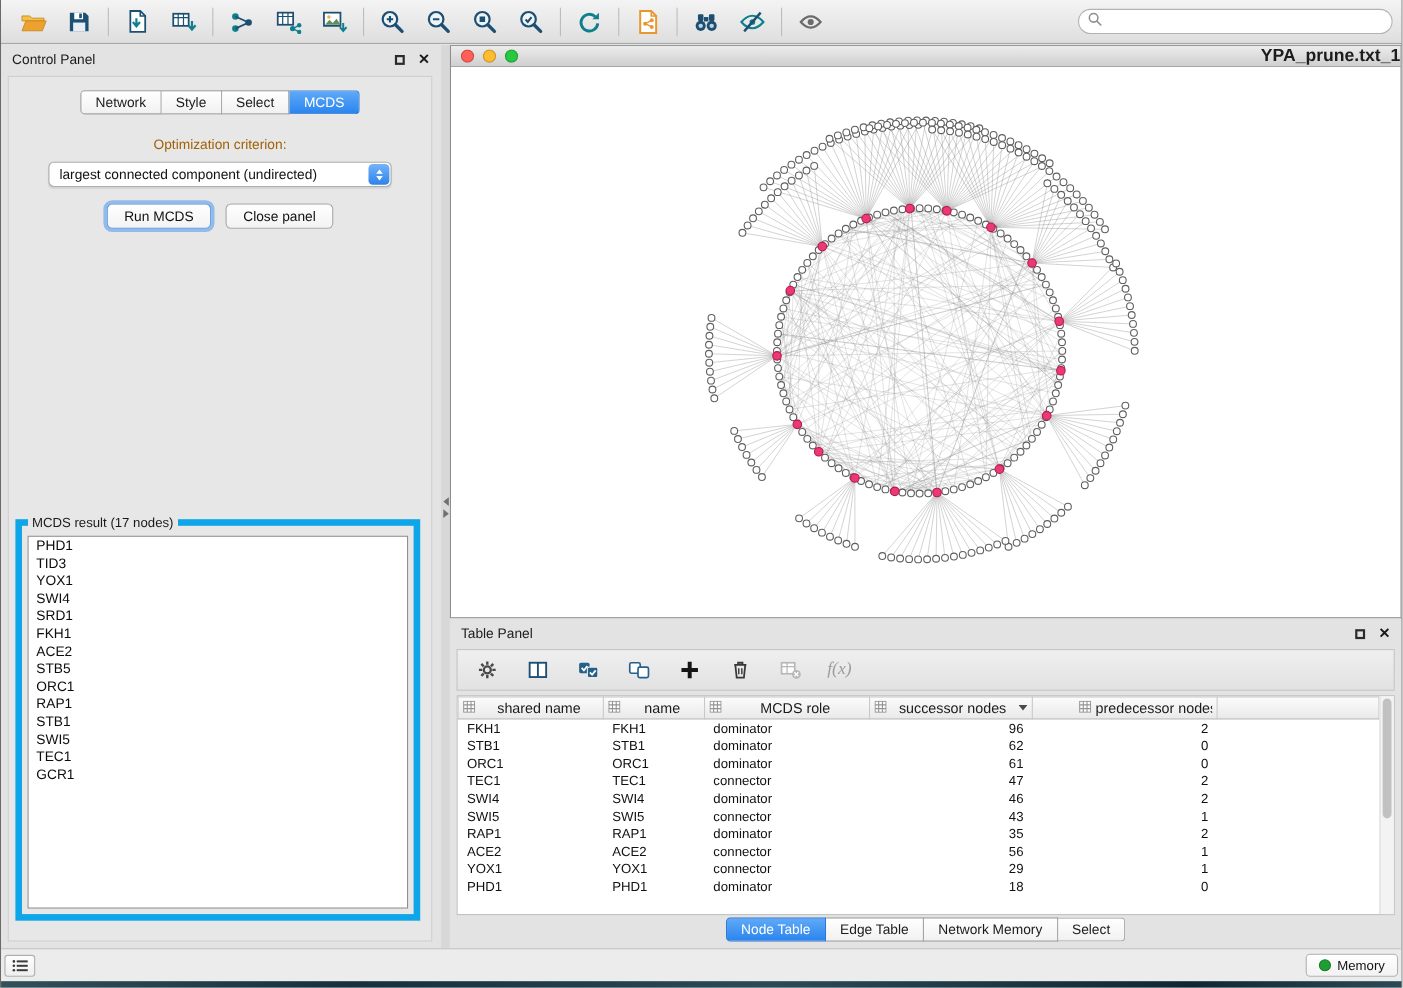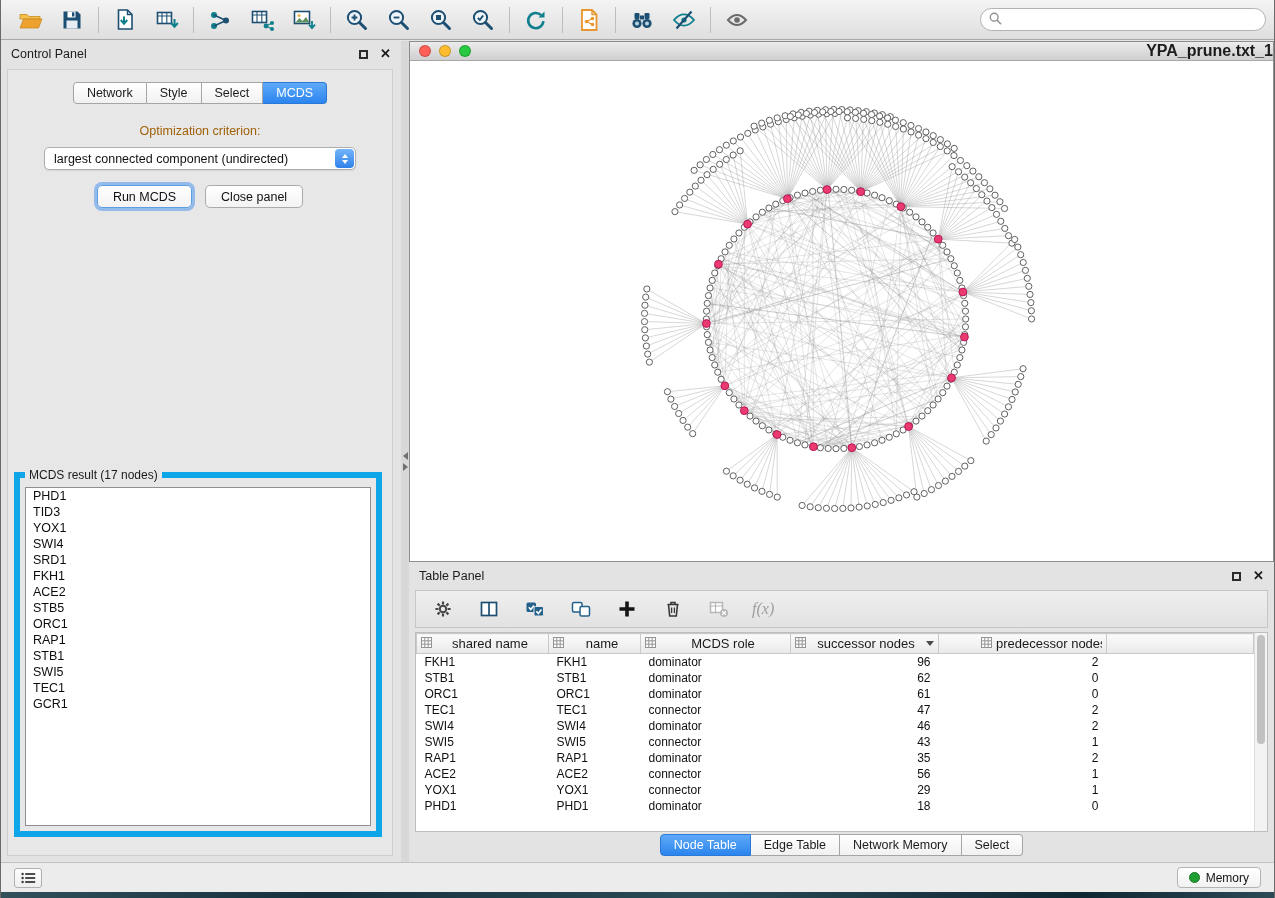--- a/index.html
+++ b/index.html
@@ -97,21 +97,21 @@
   table.data td { height:16px; line-height:16px; font-size:12px; color:#111; padding:0 8px;
     white-space:nowrap; overflow:hidden; }
   td.num-s { text-align:right; padding-right:26px; }
   td.num-p { text-align:right; padding-right:12px; }
   .vscroll { position:absolute; right:0; top:0; bottom:0; width:13px; background:#f3f3f3; border-left:1px solid #dcdcdc; }
   .vthumb { position:absolute; top:2px; left:2px; width:8px; height:55%; background:#c1c1c1; border-radius:4px; }
   .bottom-tabs { position:absolute; bottom:6px; left:0; right:0; display:flex; justify-content:center; }
 
   
   .status-bar { position:absolute; left:0; right:0; bottom:6px; height:30px; background:#ececec;
-    border-top:1px solid #c2c2c2; display:flex; align-items:center; padding:0 13px; }
+    border-top:1px solid #c2c2c2; display:flex; align-items:center; padding:0 3px; }
   .menu-btn { width:28px; height:20px; border:1px solid #b0b0b0; border-radius:3px;
     background:linear-gradient(#fdfdfd,#efefef); display:flex; align-items:center; justify-content:center; }
   .memory-btn { margin-left:auto; height:21px; border:1px solid #b3b3b3; border-radius:4px;
     background:linear-gradient(#ffffff,#f2f2f2); display:flex; align-items:center; gap:6px;
     padding:0 11px; font-size:12px; color:#111; }
   .mem-dot { width:11px; height:11px; border-radius:50%; background:#1f9e33; border:1px solid #157a24; }
   .desktop-strip { position:absolute; left:0; right:0; bottom:0; height:6px;
     background:linear-gradient(90deg,#31505a,#16303d 25%,#2a4b56 55%,#0f2733 85%,#2c4a55); }
 </style>
 </head>

